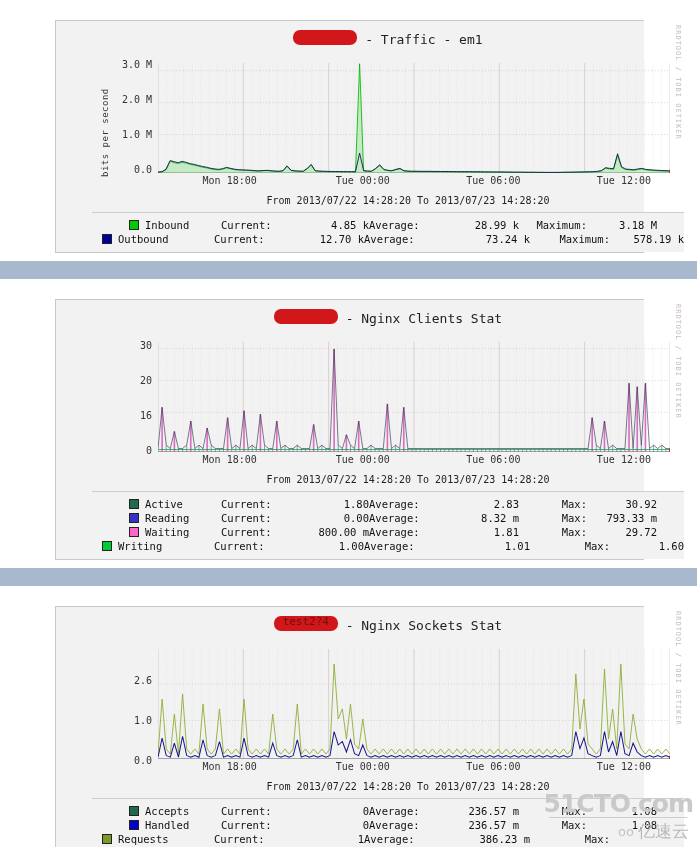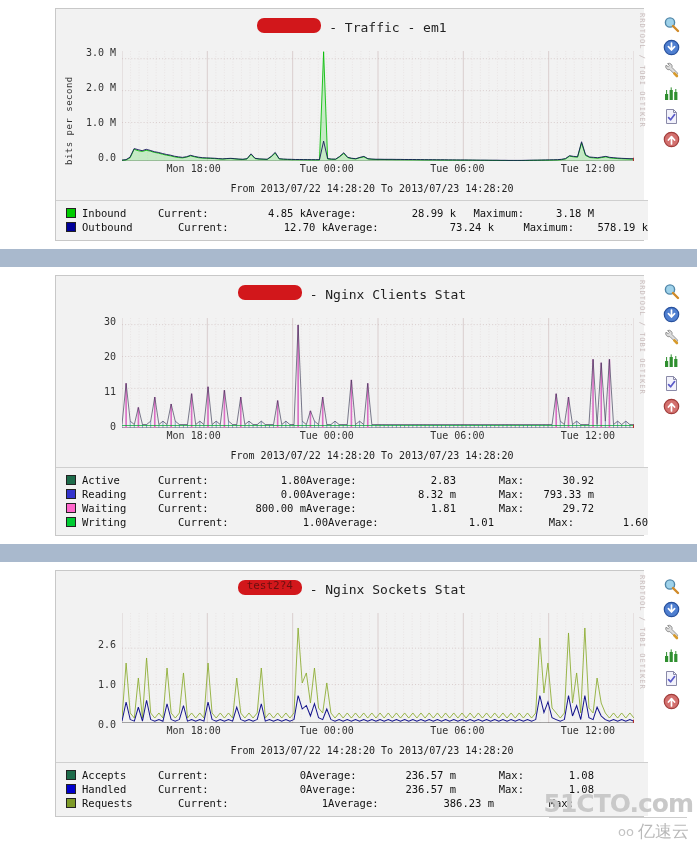--- a/index.html
+++ b/index.html
@@ -6,28 +6,29 @@
   body{
     width:697px;height:847px;
     background:#ffffff;
     font-family:"DejaVu Sans Mono","Liberation Mono",monospace;
     overflow:hidden;position:relative;
   }
   .band{height:18px;background:#a9b9cd;width:100%;}
   .spacer{height:8px;background:#ffffff;}
   .panel-wrap{padding:0 0 0 0;background:#ffffff;}
   .panel{
-    margin:0 auto 0 55px;
+    margin:12px auto 0 55px;
     width:589px;
     background:#f2f2f2;
     border:1px solid #c8c8c8;
     border-right:none;
     box-sizing:border-box;
     position:relative;
     display:flex;
+    padding-left:36px;
   }
   .graph-col{flex:0 0 578px;position:relative;}
   .tool-col{
     flex:0 0 auto;width:46px;background:#ffffff;
     display:flex;flex-direction:column;align-items:center;
     padding-top:6px;gap:4px;
   }
   .rrd-edge{
     position:absolute;top:4px;right:2px;
     font-size:7px;letter-spacing:1px;color:#c9bcbc;
@@ -64,21 +65,21 @@
   }
   .xtick{position:absolute;font-size:10px;color:#333;transform:translateX(-50%);white-space:nowrap;}
   .range-line{
     text-align:center;font-size:10px;color:#222;
     margin-top:-4px;padding-bottom:6px;padding-left:40px;
   }
   .legend{
     border-top:1px solid #cfcfcf;background:#f2f2f2;
     padding:5px 0 6px 10px;font-size:10.5px;color:#111;
   }
-  .lrow{display:flex;align-items:center;height:14px;white-space:pre;}
+  .lrow{display:flex;align-items:center;height:14px;white-space:pre;justify-content:center;}
   .swatch{
     width:8px;height:8px;border:1px solid #222;margin-right:6px;
     flex:0 0 8px;
   }
   .ico{
     width:19px;height:19px;border-radius:50%;
     display:flex;align-items:center;justify-content:center;
     font-size:11px;line-height:1;cursor:pointer;position:relative;
   }
   .ico svg{display:block;}
@@ -268,21 +269,21 @@
       <div class="rrd-edge">RRDTOOL / TOBI OETIKER</div>
 
       <div class="chart-title">
         <span class="redact"></span><span> - Nginx Clients Stat</span>
       </div>
 
       <div class="plot-area">
         <div class="yticks">
           <div class="ytick" style="top:12px">30</div>
           <div class="ytick" style="top:47px">20</div>
-          <div class="ytick" style="top:82px">11</div>
+          <div class="ytick" style="top:82px">16</div>
           <div class="ytick" style="top:117px">0</div>
         </div>
         <div class="canvas">
           <svg id="svg-clients" viewBox="0 0 498 124" preserveAspectRatio="none" width="100%" height="100%">
               <line x1="0" x2="0" y1="0" y2="124" stroke="#c8b6b6" stroke-width="0.6"></line>
               <line x1="8.3" x2="8.3" y1="0" y2="124" stroke="#e2d9d9" stroke-width="0.6" stroke-dasharray="1,2"></line>
               <line x1="16.6" x2="16.6" y1="0" y2="124" stroke="#e2d9d9" stroke-width="0.6" stroke-dasharray="1,2"></line>
               <line x1="24.900000000000002" x2="24.900000000000002" y1="0" y2="124" stroke="#e2d9d9" stroke-width="0.6" stroke-dasharray="1,2"></line>
               <line x1="33.2" x2="33.2" y1="0" y2="124" stroke="#e2d9d9" stroke-width="0.6" stroke-dasharray="1,2"></line>
               <line x1="41.5" x2="41.5" y1="0" y2="124" stroke="#e2d9d9" stroke-width="0.6" stroke-dasharray="1,2"></line>

